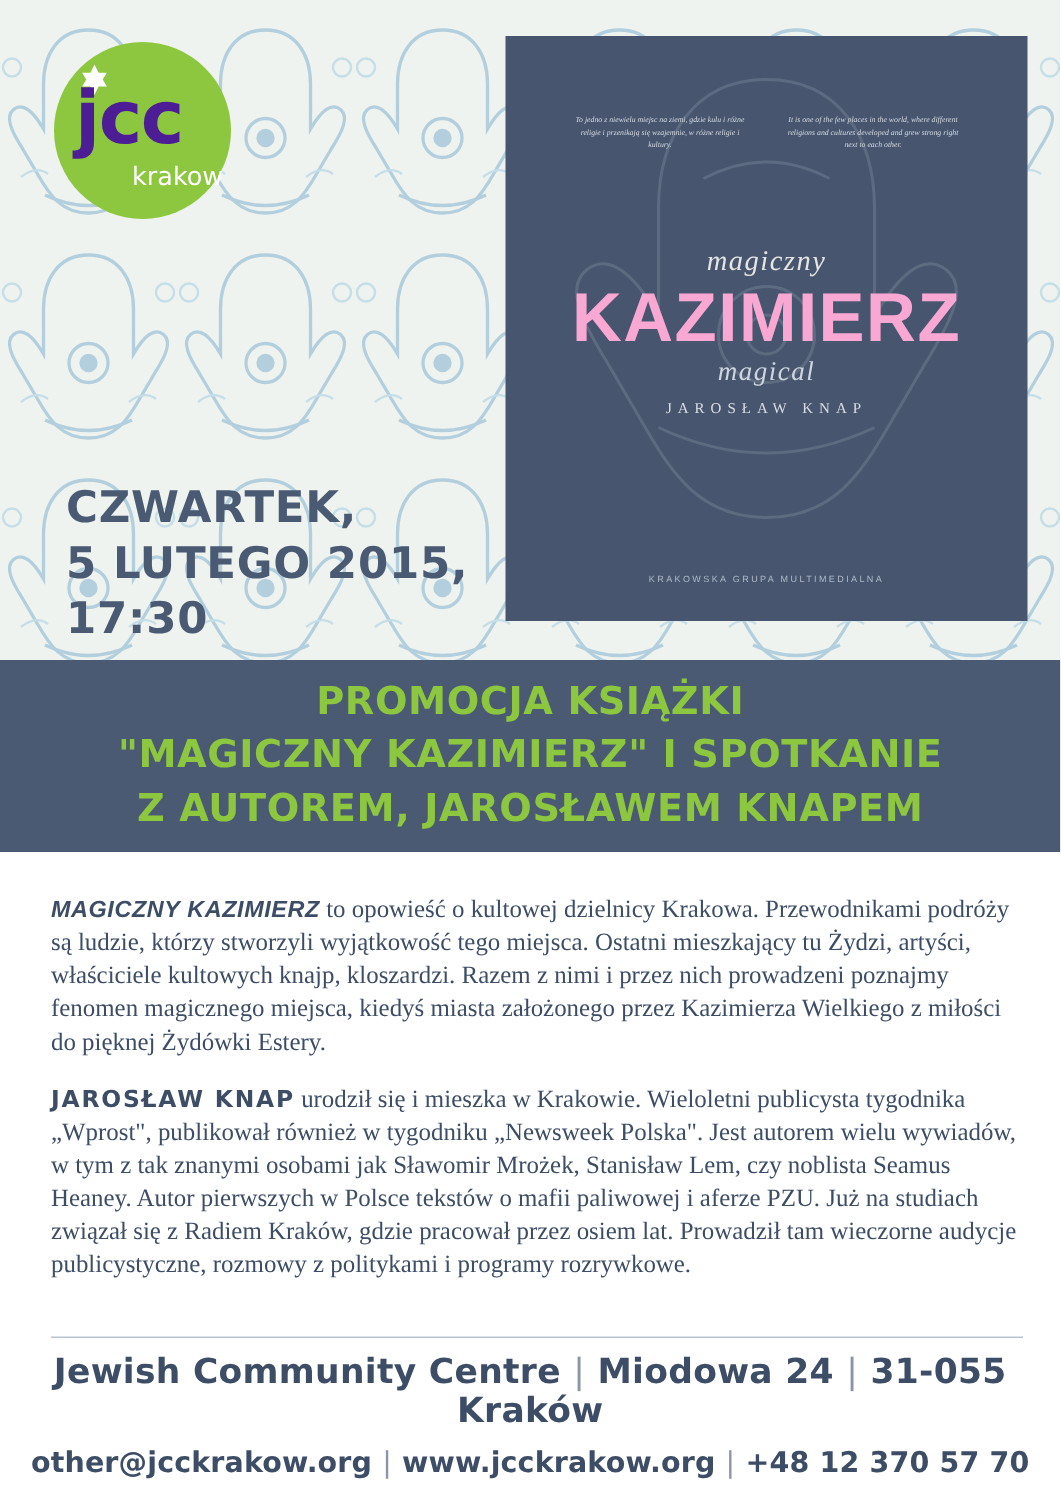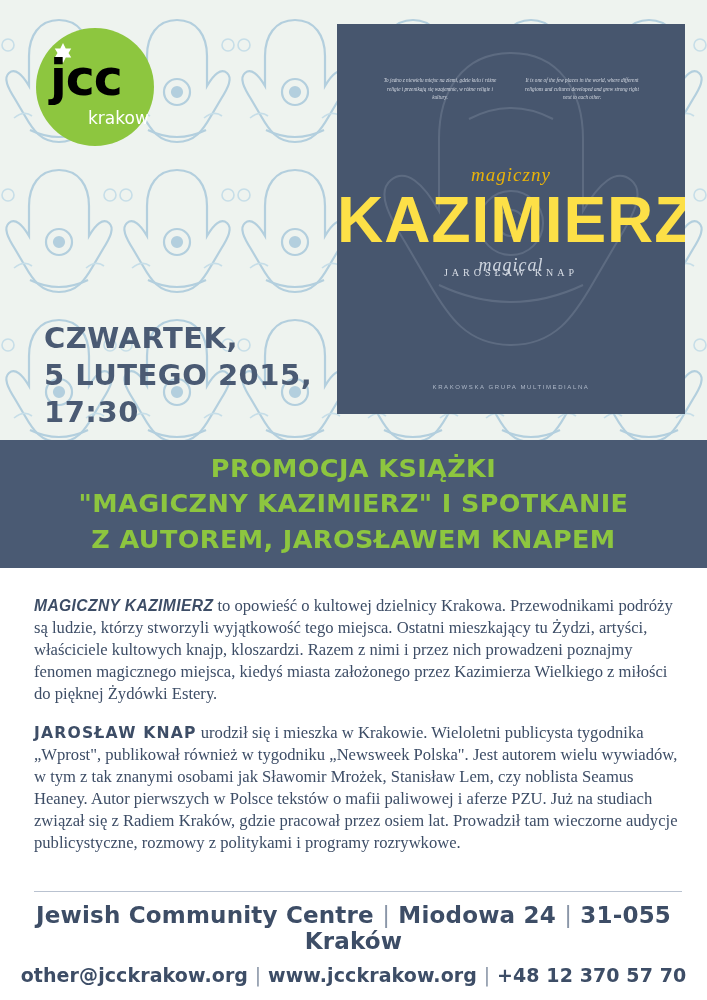--- a/index.html
+++ b/index.html
@@ -56,21 +56,21 @@
     height: 22px;
   }
   .logo-jcc {
     position: absolute;
     left: 14px;
     top: 26px;
     font-size: 49px;
     font-weight: bold;
     letter-spacing: -1px;
     line-height: 1;
-    color: #000000;
+    color: #4c1d95;
     font-family: "DejaVu Sans", sans-serif;
   }
   .logo-krakow {
     position: absolute;
     left: 52px;
     top: 80px;
     font-size: 17px;
     color: #ffffff;
     font-family: "DejaVu Sans", sans-serif;
     text-align: center;
@@ -117,29 +117,29 @@
     left: 0;
     width: 348px;
     text-align: center;
     color: #e8ebf0;
   }
   .book-magiczny {
     font-family: "Liberation Serif", serif;
     font-style: italic;
     font-size: 19px;
     letter-spacing: 1px;
-    color: #eab308;
+    color: #e5e5e5;
   }
   .book-kazimierz {
     font-family: "Liberation Sans", sans-serif;
     font-weight: bold;
-    font-size: 64px;
+    font-size: 46px;
     letter-spacing: 1px;
     line-height: 1.02;
-    color: #fde047;
+    color: #f9a8d4;
     margin-top: 2px;
   }
   .book-magical {
     font-family: "Liberation Serif", serif;
     font-style: italic;
     font-size: 18px;
     letter-spacing: 1px;
     color: #cfd6e0;
     margin-top: 2px;
   }

